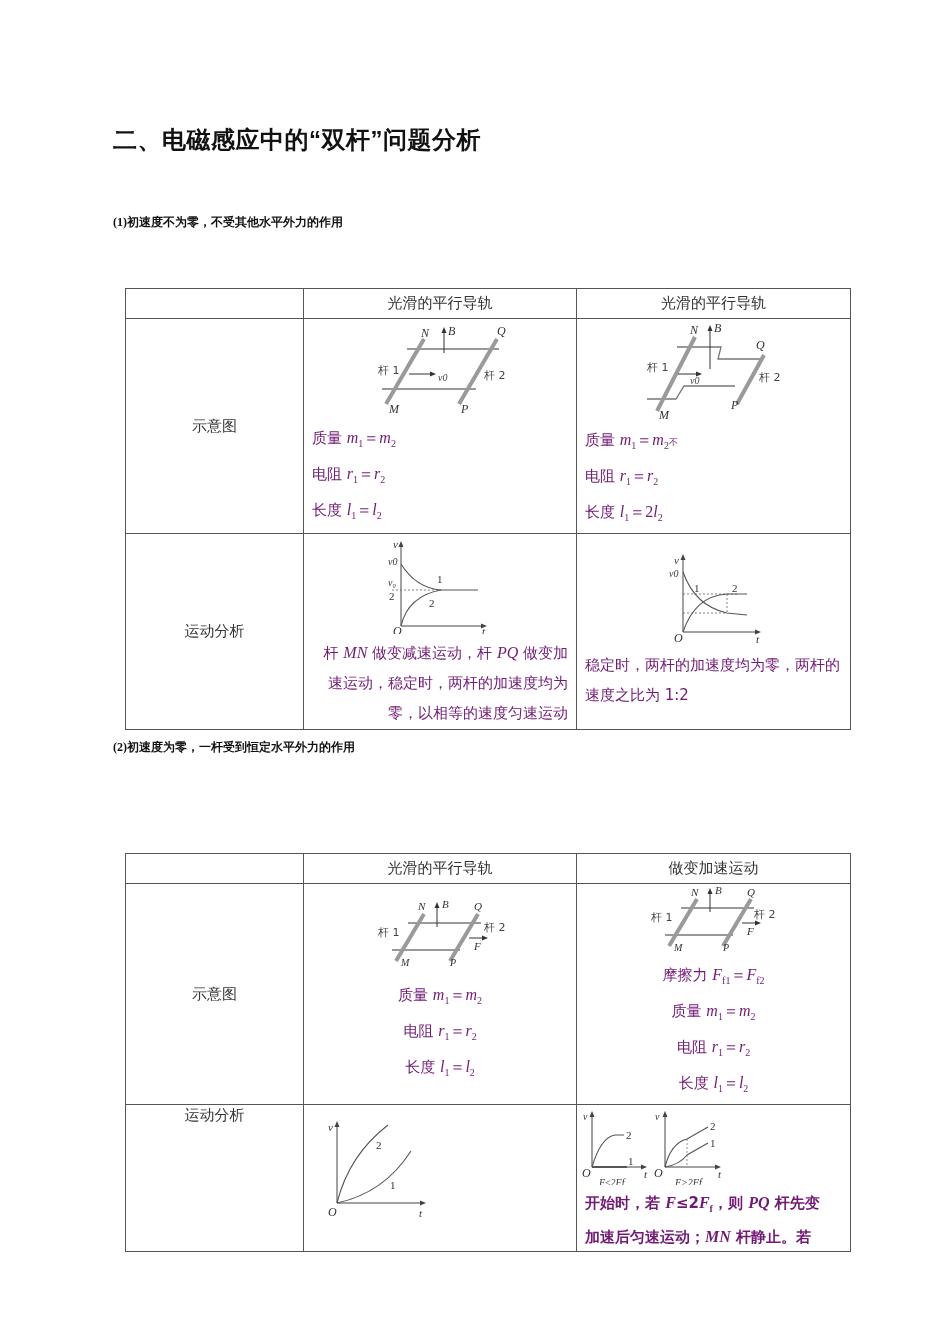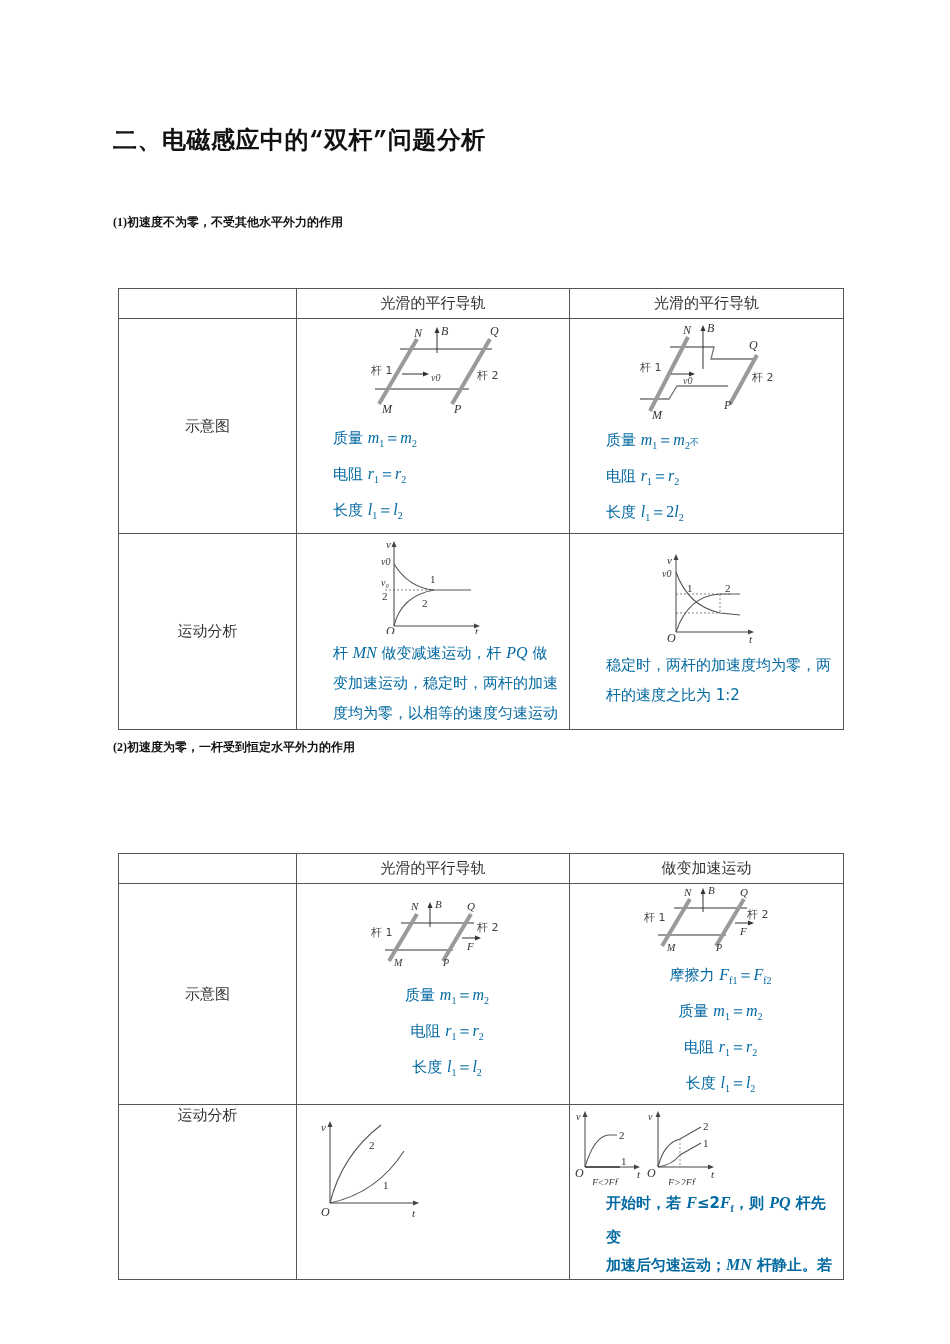--- a/index.html
+++ b/index.html
@@ -1,28 +1,28 @@
 <!DOCTYPE html>
 <html><head>
 <meta charset="utf-8">
 <style>
   html, body { margin: 0; padding: 0; background: #ffffff; }
   body { width: 950px; height: 1344px; position: relative; overflow: hidden;
          font-family: "Liberation Serif", "DejaVu Serif", serif; color: #222; }
   .h1 { position: absolute; left: 113px; top: 124px; font-size: 24px; font-weight: bold;
-        font-family: Liberation Mono, monospace; letter-spacing: 0.5px; color:#111; }
+        font-family: Liberation Sans, sans-serif; letter-spacing: 0.5px; color:#111; }
   .h2 { position: absolute; left: 113px; font-size: 12px; font-weight: bold;
         font-family: "DejaVu Sans", "Liberation Sans", sans-serif; color:#111; }
   .h2 .num { font-family: "Liberation Serif", serif; }
-  table.t { position: absolute; left: 118px; border-collapse: collapse; table-layout: fixed;
+  table.t { position: absolute; left: 125px; border-collapse: collapse; table-layout: fixed;
             font-size: 15px; color: #333; }
   table.t td { border: 1.3px solid #555; padding: 0; vertical-align: middle; }
   td.lab { text-align: center; font-family: "DejaVu Sans", sans-serif; font-size: 15px; color:#333; }
   td.head { text-align: center; font-family: "DejaVu Sans", sans-serif; font-size: 15px; height: 29px; color:#333; }
-  .txt { font-family: "DejaVu Sans", sans-serif; font-size: 15px; line-height: 30px; color:#0369a1;margin-left:28px; }
+  .txt { font-family: "DejaVu Sans", sans-serif; font-size: 15px; line-height: 30px; color:#701a75; }
   .txt i, .txt .m { font-family: "Liberation Serif", serif; font-style: italic; font-size: 16px; }
   .txt sub { font-size: 10px; font-style: normal; font-family: "Liberation Serif", serif; }
   .txt .n { font-family: "Liberation Serif", serif; font-style: normal; font-size: 16px; }
   .left { text-align: left; padding-left: 8px; }
   .center { text-align: center; }
   svg text { font-family: "Liberation Serif", serif; }
   svg .cn { font-family: "DejaVu Sans", sans-serif; font-size: 11px; fill:#444; }
 </style>
 </head>
 <body>
@@ -110,21 +110,21 @@
         <path d="M97,92 Q104,62 137,56" fill="none" stroke="#555" stroke-width="1.1"></path>
         <text x="89" y="14" font-size="11" font-style="italic" fill="#333">v</text>
         <text x="84" y="31" font-size="10" font-style="italic" fill="#333">v0</text>
         <text x="84" y="52" font-size="10" font-style="italic" fill="#333">v₀</text>
         <text x="85" y="66" font-size="11" fill="#333">2</text>
         <text x="89" y="101" font-size="12" font-style="italic" fill="#333">O</text>
         <text x="178" y="101" font-size="11" font-style="italic" fill="#333">t</text>
         <text x="133" y="49" font-size="11" fill="#333">1</text>
         <text x="125" y="73" font-size="11" fill="#333">2</text>
       </svg>
-      <div class="txt left" style="padding-right:8px;">杆 <i>MN</i> 做变减速运动，杆 <i>PQ</i> 做变加速运动，稳定时，两杆的加速度均为零，以相等的速度匀速运动</div>
+      <div class="txt left" style="padding-right:8px;text-align:right;">杆 <i>MN</i> 做变减速运动，杆 <i>PQ</i> 做变加速运动，稳定时，两杆的加速度均为零，以相等的速度匀速运动</div>
     </td>
     <td style="vertical-align:top">
       <svg width="273" height="112" viewBox="0 0 273 112">
         <line x1="106" y1="98" x2="180" y2="98" stroke="#444" stroke-width="1"></line>
         <polygon points="184,98 178,95.5 178,100.5" fill="#444"></polygon>
         <line x1="106" y1="98" x2="106" y2="24" stroke="#444" stroke-width="1"></line>
         <polygon points="106,20 103.5,26 108.5,26" fill="#444"></polygon>
         <line x1="106" y1="60" x2="160" y2="60" stroke="#666" stroke-width="0.8" stroke-dasharray="2,2"></line>
         <line x1="106" y1="79" x2="150" y2="79" stroke="#666" stroke-width="0.8" stroke-dasharray="2,2"></line>
         <line x1="150" y1="60" x2="150" y2="79" stroke="#666" stroke-width="0.8" stroke-dasharray="2,2"></line>

